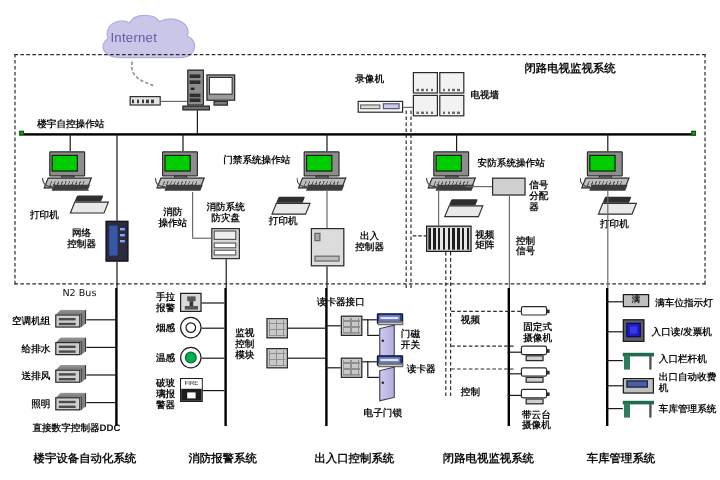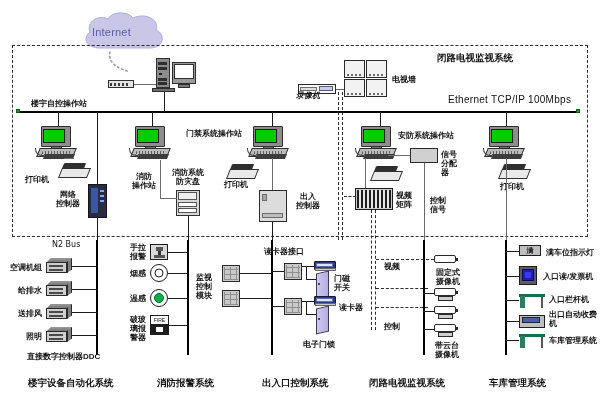--- a/index.html
+++ b/index.html
@@ -419,35 +419,34 @@
       <div class="mscr"></div>
       <div class="mstand"></div>
   </div>
   <div class="ln v" style="left:164px;top:92px;height:20px;"></div>
 
   <div class="vcr" style="left:298px;top:84px;">
     <div class="vb"></div>
       <div class="vslot"></div>
       <div class="vtape"></div>
   </div>
-  <div class="lbl" style="left:296px;top:91px;font-style:italic;">录像机</div>
+  <div class="lbl" style="left:296px;top:61px;">录像机</div>
   <div class="ln h gry" style="left:336px;top:89px;width:10px;"></div>
 
   <div class="tvwall" style="left:344px;top:60px;">
     <div class="tv" style="left:0;top:0;"></div>
     <div class="tv" style="left:22px;top:0;"></div>
     <div class="tv" style="left:0;top:19px;"></div>
     <div class="tv" style="left:22px;top:19px;"></div>
   </div>
   <div class="lbl" style="left:392px;top:75px;">电视墙</div>
 
   <div class="ln bus" style="left:20px;top:111px;width:560px;"></div>
   <div class="node" style="left:16px;top:109px;"></div>
   <div class="node" style="left:576px;top:109px;"></div>
-  <div class="lbl eth" style="left:448px;top:95px;">Ethernet TCP/IP 100Mbps</div>
 
   <div class="lbl" style="left:31px;top:99px;">楼宇自控操作站</div>
   <div class="ln v" style="left:58px;top:112px;height:14px;"></div>
   <div class="pc" style="left:38px;top:126px;">
     <div class="case"></div>
       <div class="scr"></div>
       <div class="neck"></div>
     <div class="kbd"></div>
       <div class="base"></div>
       <div class="cord"></div>

